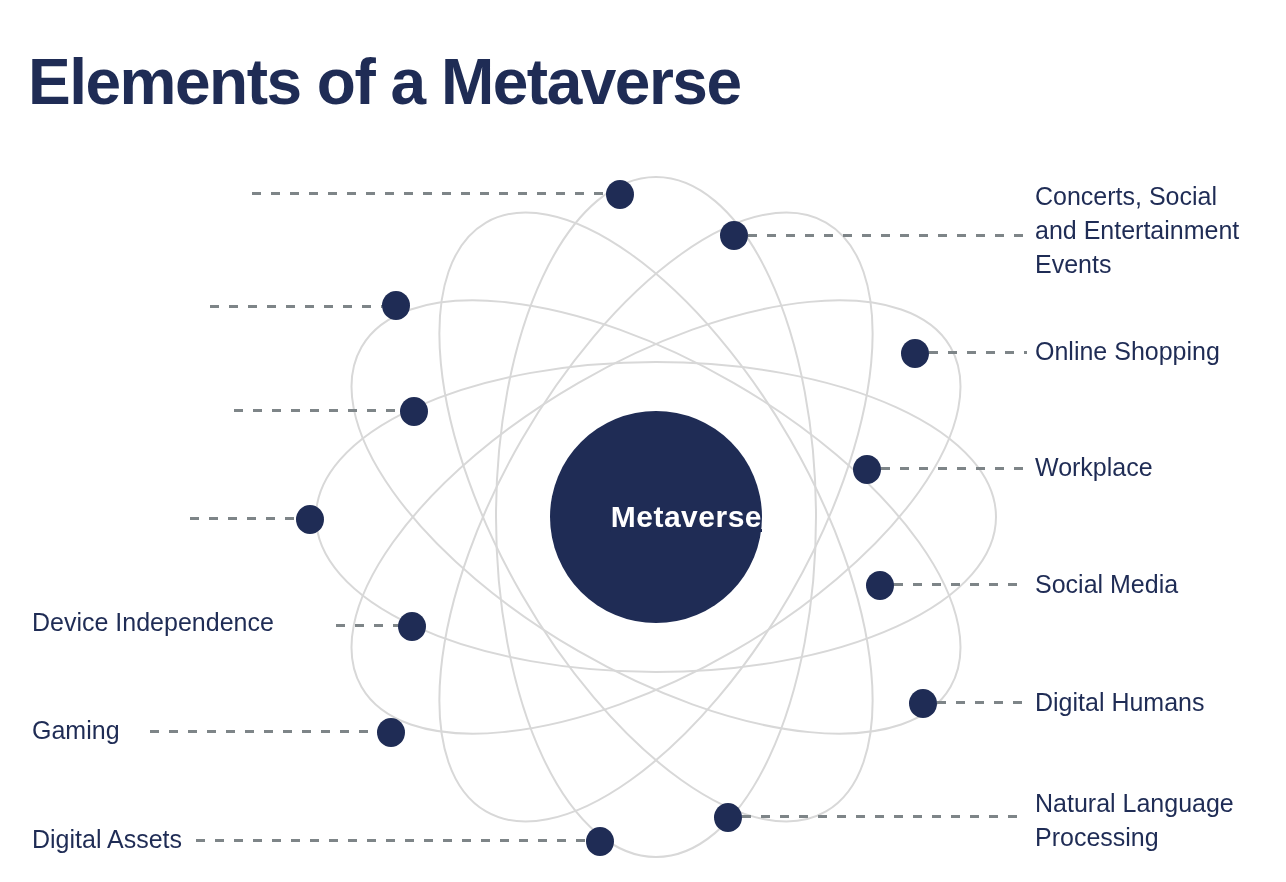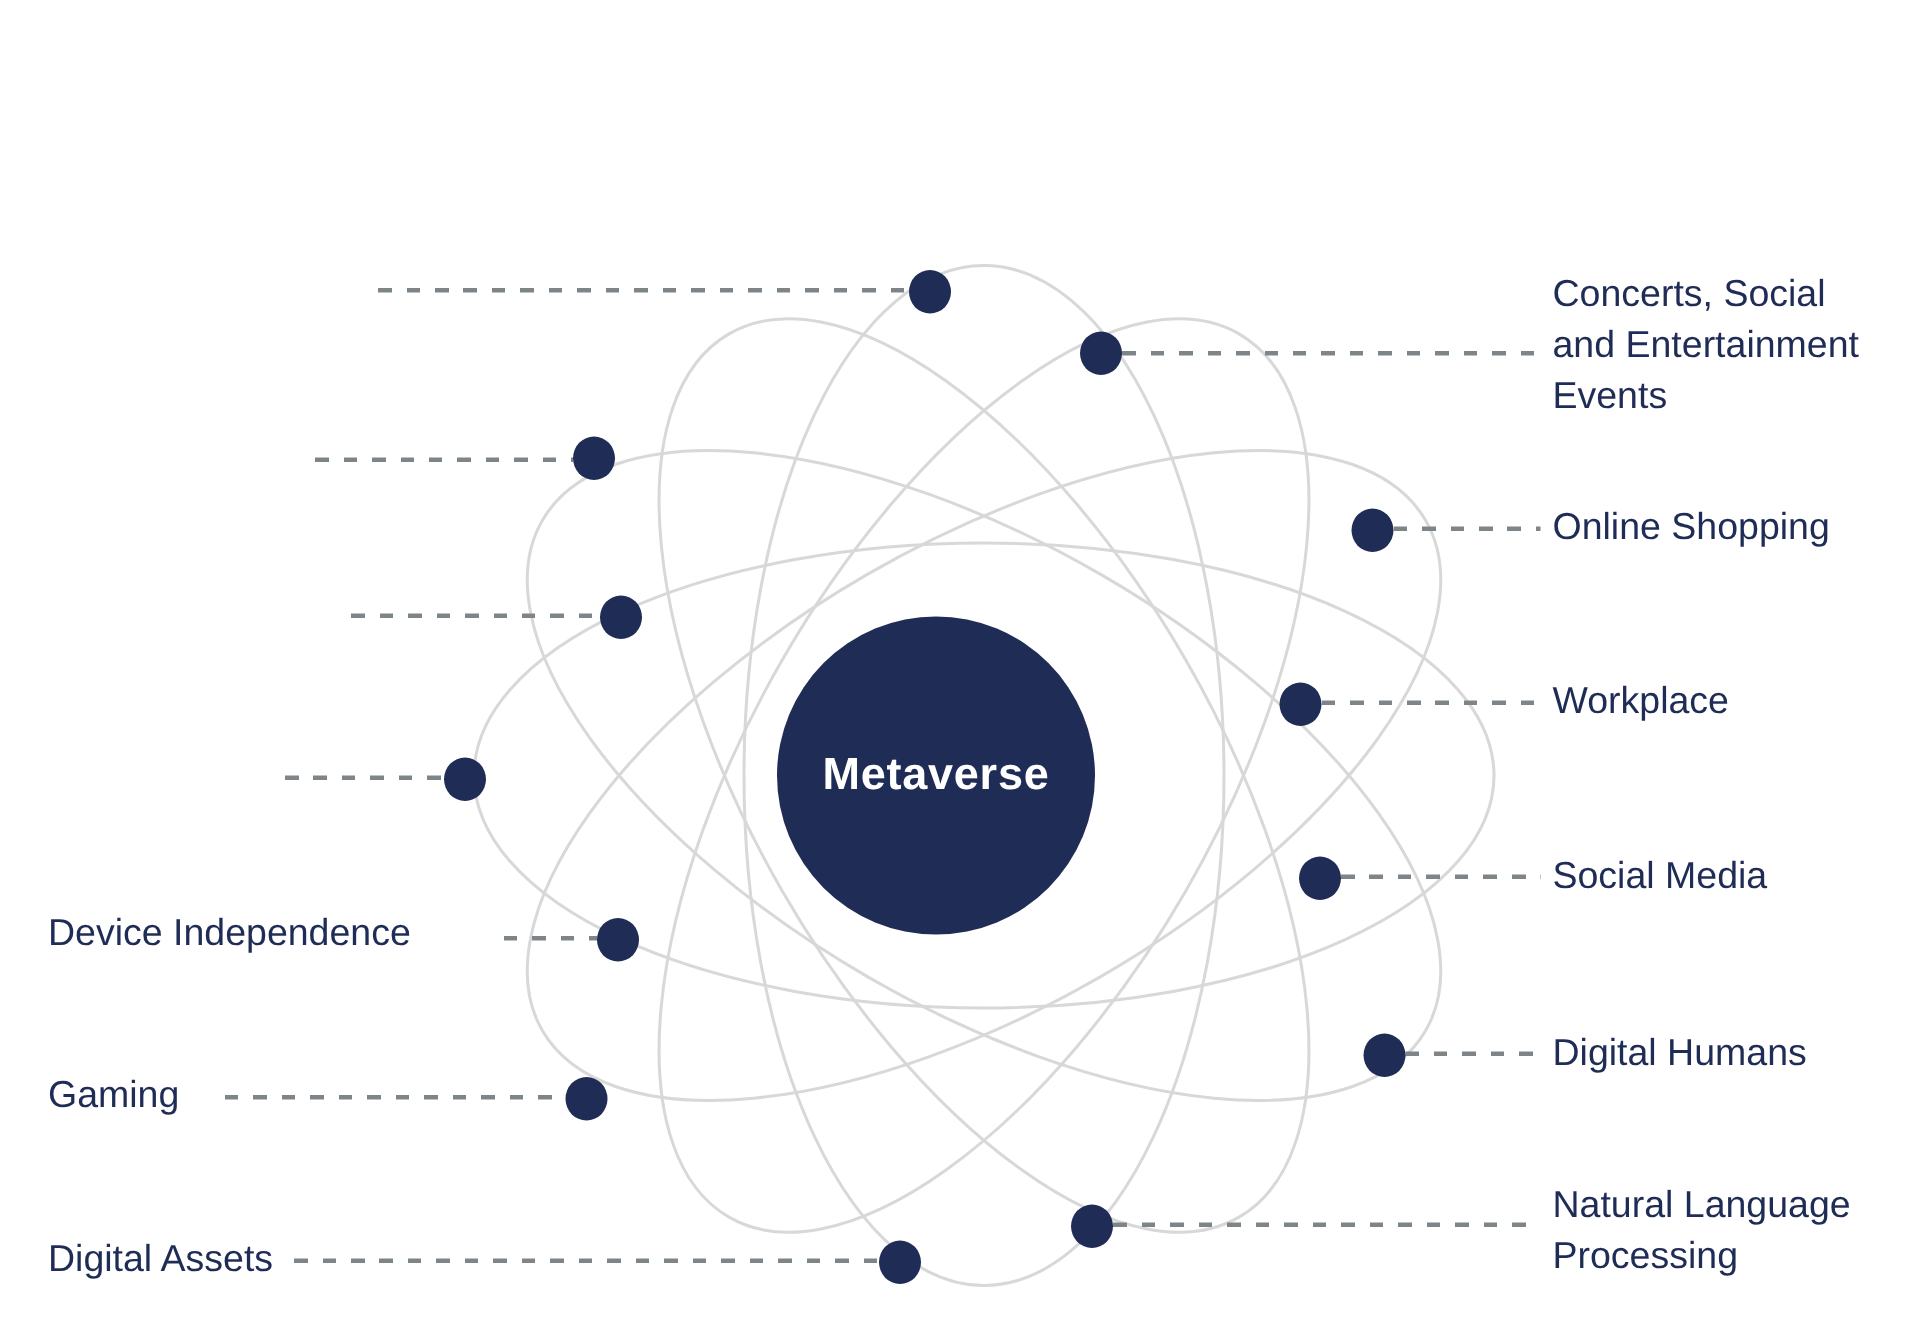--- a/index.html
+++ b/index.html
@@ -20,23 +20,23 @@
   }
   .stage{position:absolute;inset:0;}
   .title{
     position:absolute;left:28px;top:2px;
     font-size:64px;font-weight:700;letter-spacing:-1.5px;
     color:var(--navy);
     white-space:nowrap;
   }
   .orbits{position:absolute;left:0;top:0;color:var(--orbit);}
   .center-node{
-    position:absolute;left:518px;top:411px;width:212px;height:212px;
+    position:absolute;left:550px;top:411px;width:212px;height:212px;
     background:var(--navy);border-radius:50%;
-    display:flex;align-items:center;justify-content:center;text-decoration:underline;
+    display:flex;align-items:center;justify-content:flex-end;text-decoration:underline;
   }
   .center-node .center-label{
     color:var(--center-text);font-size:30px;font-weight:700;letter-spacing:0.5px;
   }
   .node-label{
     position:absolute;
     font-size:25px;line-height:34px;
     color:var(--navy);
     white-space:pre-line;
   }
@@ -48,20 +48,21 @@
   .dot{
     position:absolute;width:28px;height:29px;
     background:var(--navy);border-radius:50%;
   }
 </style>
 </head>
 <body>
 
 <div class="stage">
 
+  <h1 class="title">Elements of a Metaverse</h1>
 
   <svg class="orbits" width="1286" height="882" viewBox="0 0 1286 882" aria-hidden="true">
     <g fill="none" stroke="currentColor" stroke-width="2">
       <ellipse cx="656" cy="517" rx="340" ry="155" transform="rotate(0 656 517)"></ellipse>
       <ellipse cx="656" cy="517" rx="340" ry="155" transform="rotate(30 656 517)"></ellipse>
       <ellipse cx="656" cy="517" rx="340" ry="155" transform="rotate(60 656 517)"></ellipse>
       <ellipse cx="656" cy="517" rx="340" ry="160" transform="rotate(90 656 517)"></ellipse>
       <ellipse cx="656" cy="517" rx="340" ry="155" transform="rotate(120 656 517)"></ellipse>
       <ellipse cx="656" cy="517" rx="340" ry="155" transform="rotate(150 656 517)"></ellipse>
     </g>

